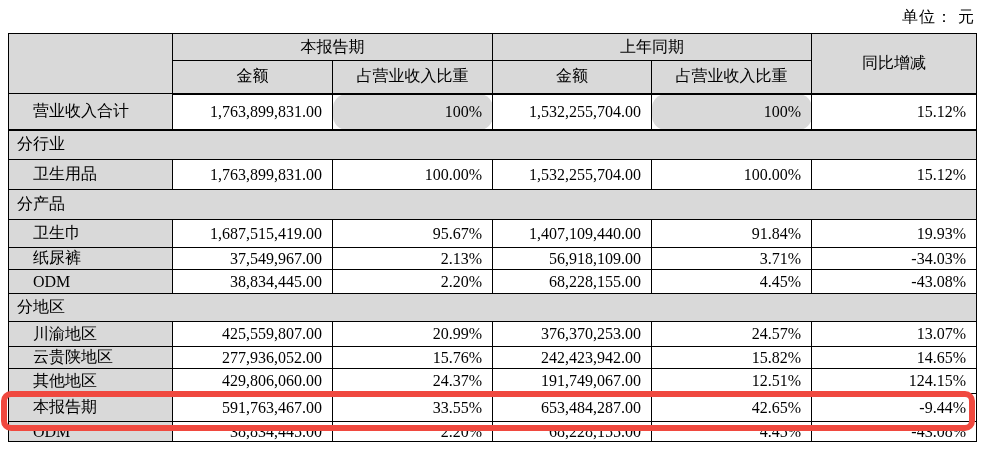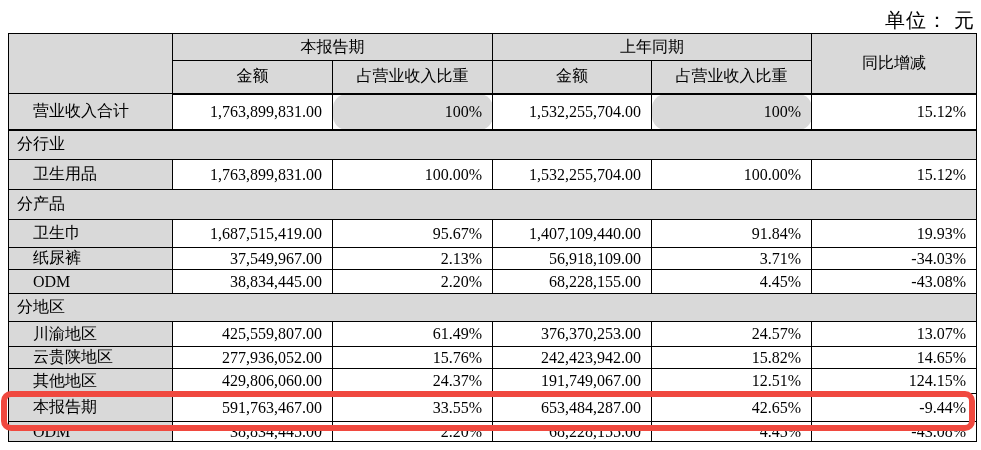--- a/index.html
+++ b/index.html
@@ -2,21 +2,21 @@
 <html><head>
 <meta charset="utf-8">
 <style>
   html,body { margin:0; padding:0; }
   body {
     width:981px; height:450px; position:relative; background:#ffffff;
     font-family:"Liberation Serif","DejaVu Serif",serif; color:#000;
     overflow:hidden;
   }
   .unit-note {
-    position:absolute; top:7px; right:6px; font-size:20px;
+    position:absolute; top:7px; right:6px; font-size:16px;
     letter-spacing:1px; white-space:pre;
   }
   table.report {
     position:absolute; left:8px; top:33px; width:968px;
     border-collapse:collapse; table-layout:fixed;
   }
   .report th, .report td {
     border:1px solid #000; font-size:16px; font-weight:normal;
     padding:0 10px; overflow:hidden; white-space:nowrap;
   }
@@ -126,21 +126,21 @@
           <td class="num">68,228,155.00</td>
           <td class="num">4.45%</td>
           <td class="num">-43.08%</td>
         </tr>
         <tr class="section">
           <td colspan="6">分地区</td>
         </tr>
         <tr>
           <td class="label">川渝地区</td>
           <td class="num">425,559,807.00</td>
-          <td class="num">61.49%</td>
+          <td class="num">20.99%</td>
           <td class="num">376,370,253.00</td>
           <td class="num">24.57%</td>
           <td class="num">13.07%</td>
         </tr>
         <tr>
           <td class="label">云贵陕地区</td>
           <td class="num">277,936,052.00</td>
           <td class="num">15.76%</td>
           <td class="num">242,423,942.00</td>
           <td class="num">15.82%</td>

